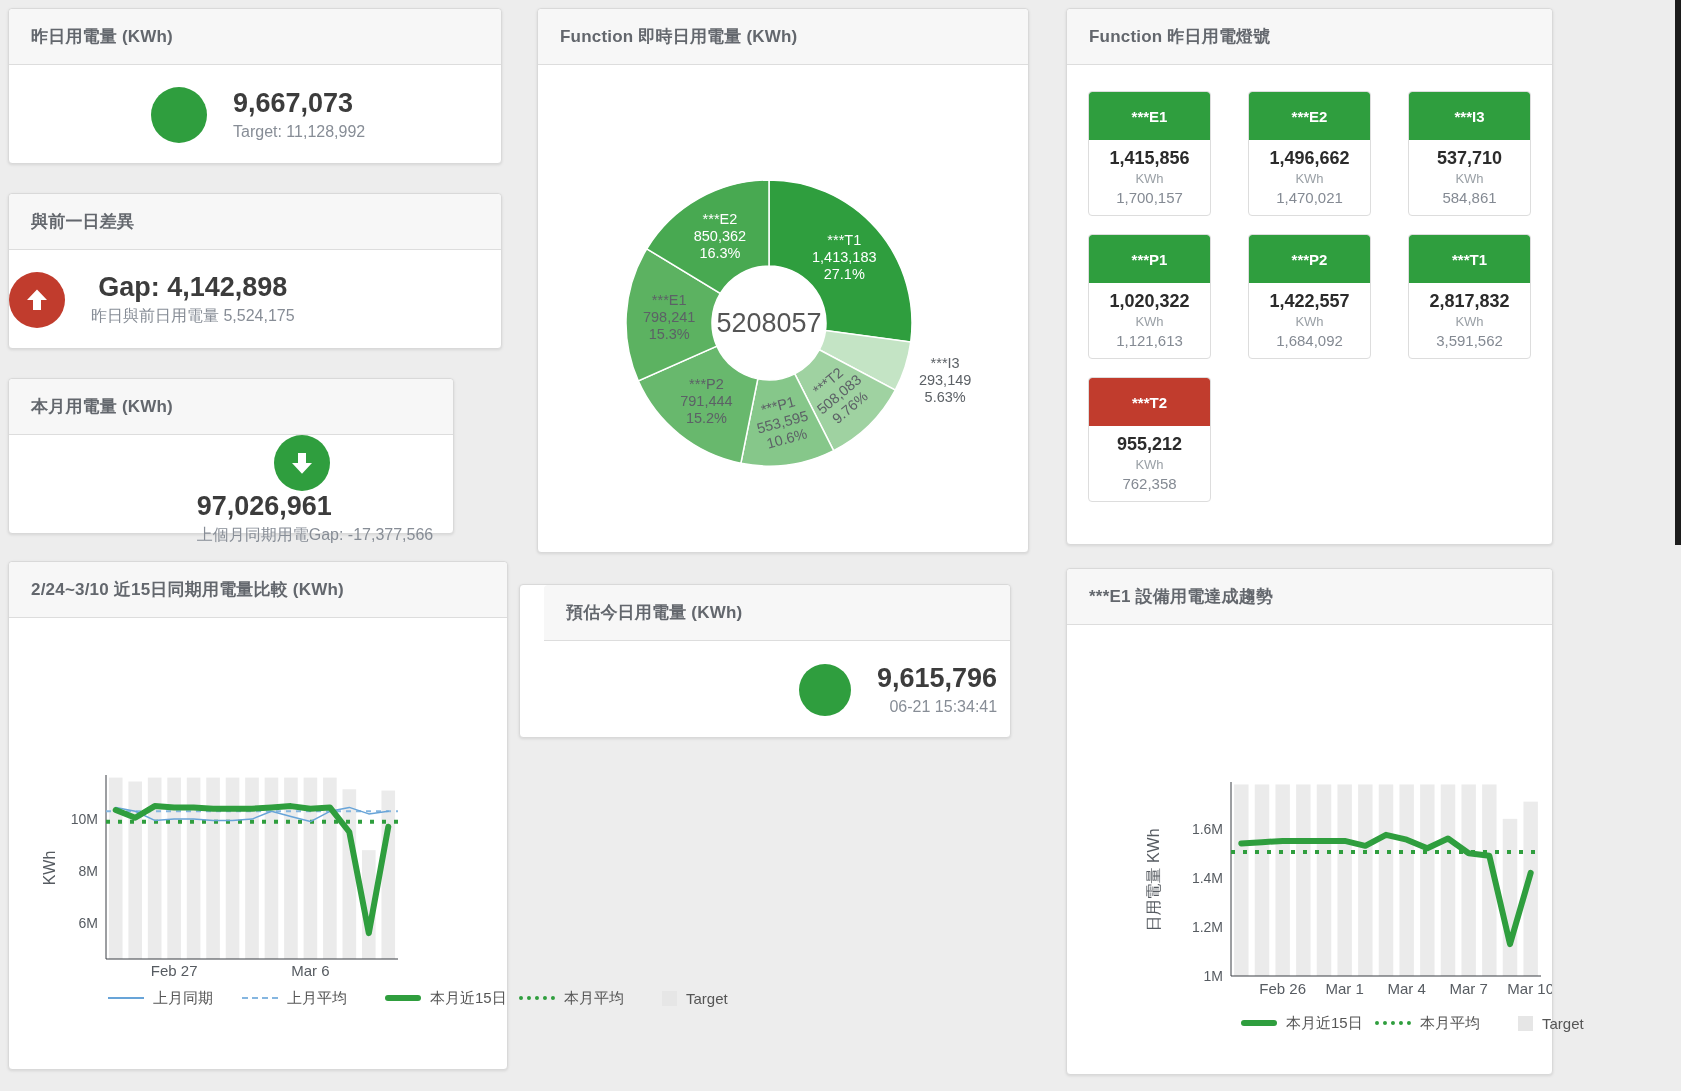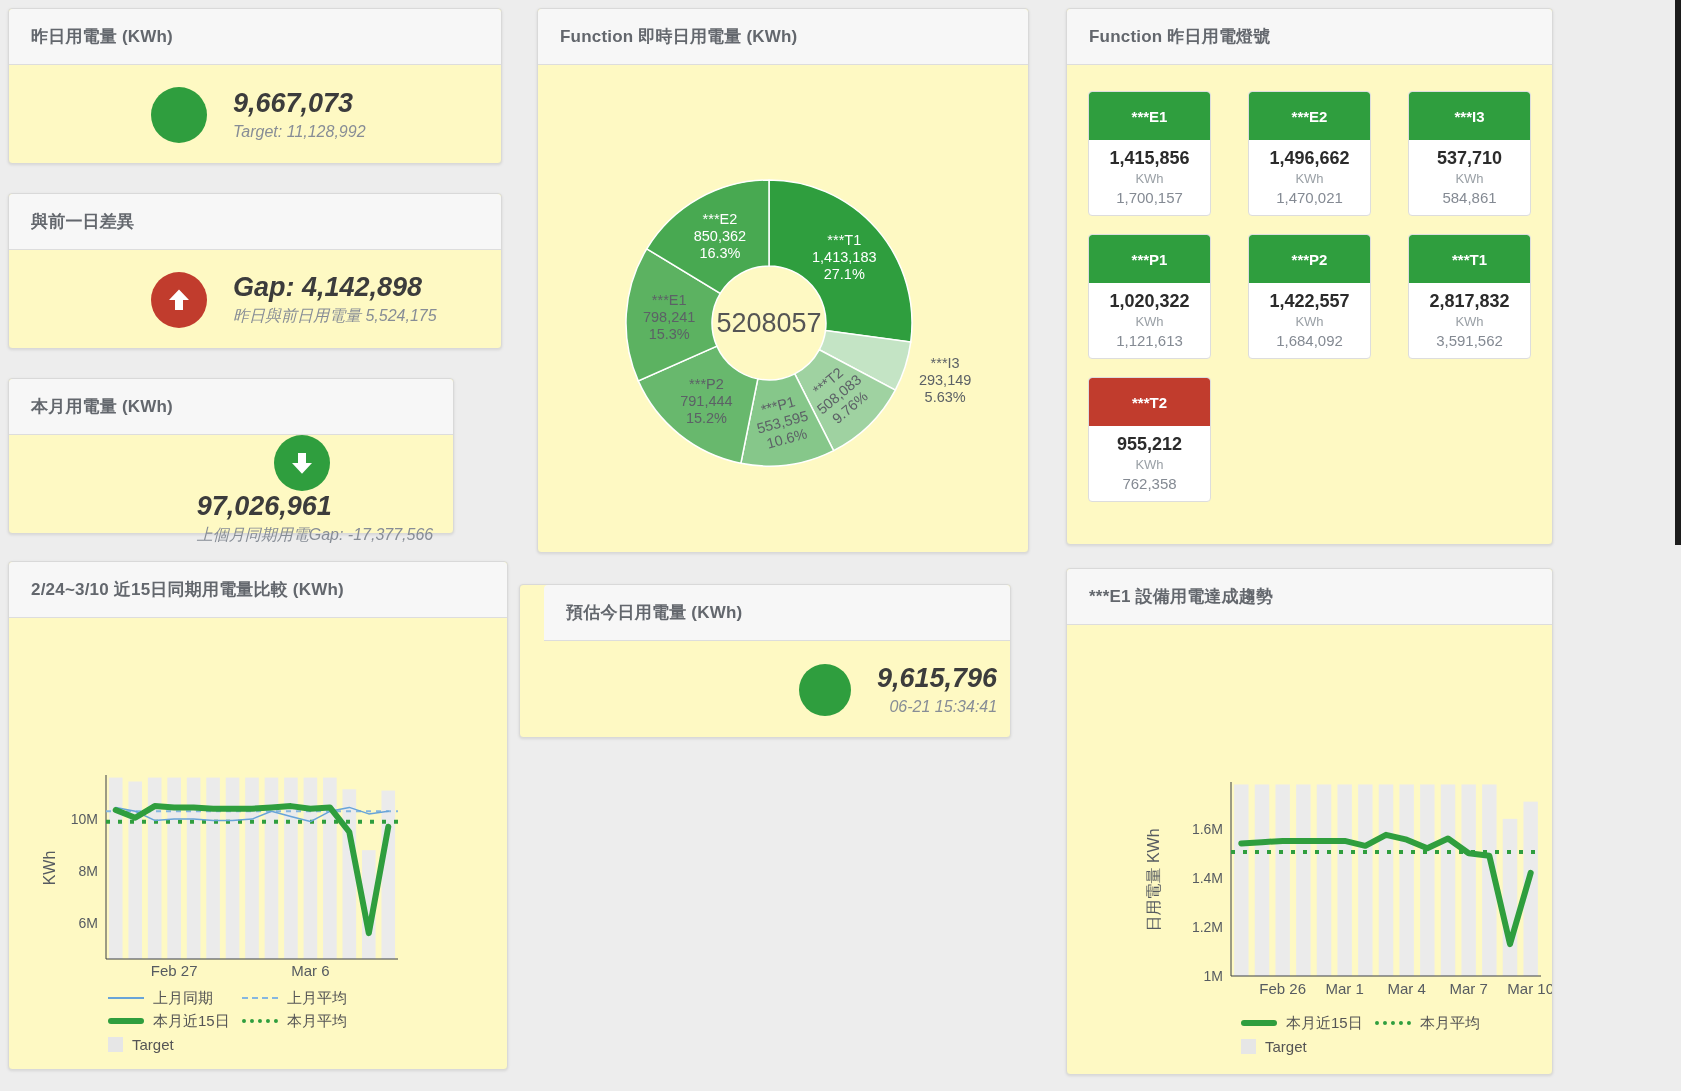--- a/index.html
+++ b/index.html
@@ -1,45 +1,45 @@
 <!DOCTYPE html>
 <html><head>
 <meta charset="utf-8">
 <style>
   html,body{margin:0;padding:0;background:#ededed;}
   #app{position:relative;width:1681px;height:1091px;background:#ededed;overflow:hidden;
        font-family:"Liberation Sans","DejaVu Sans",sans-serif;color:#3d3d3d;}
-  .card{position:absolute;background:#fef9c3;border:1px solid #d9d9d9;border-radius:4px;
+  .card{position:absolute;background:#ffffff;border:1px solid #d9d9d9;border-radius:4px;
         box-shadow:0 1px 3px rgba(0,0,0,.10);box-sizing:border-box;}
   .card-head{height:56px;background:#f7f7f7;border-bottom:1px solid #ddd;border-radius:4px 4px 0 0;
              display:flex;align-items:center;padding:0 22px;box-sizing:border-box;}
   .card-title{font-size:17px;font-weight:bold;color:#63676d;letter-spacing:.2px;}
   .card-body{position:relative;width:100%;box-sizing:border-box;}
   
   .stat-row{display:flex;align-items:center;height:100%;}
   .circle{width:56px;height:56px;border-radius:50%;flex:0 0 auto;display:flex;align-items:center;justify-content:center;}
   .circle.small{width:52px;height:52px;}
   .green-bg{background:#2f9e3e;}
   .red-bg{background:#c13c2d;}
-  .stat-text{margin-left:26px;font-style:italic;}
+  .stat-text{margin-left:26px;}
   .stat-value{font-size:27px;font-weight:bold;color:#3c3c3c;line-height:1.15;}
   .stat-sub{font-size:16px;color:#878d96;margin-top:3px;}
   
   .tiles{display:grid;grid-template-columns:repeat(3,123px);column-gap:37px;row-gap:18px;
          padding:26px 0 0 21px;}
   .tile{border:1px solid #ddd;border-radius:4px;background:#fff;text-align:center;overflow:hidden;}
   .tile-head{height:48px;display:flex;align-items:center;justify-content:center;
              color:#fff;font-weight:bold;font-size:15px;border-radius:3px 3px 0 0;}
   .tile-head.green{background:#2f9e3e;}
   .tile-head.red{background:#c13c2d;}
   .tile-value{font-size:18px;font-weight:bold;color:#2b2b2b;margin-top:8px;}
   .tile-unit{font-size:13px;color:#9aa0a6;margin-top:2px;}
   .tile-target{font-size:15px;color:#848a93;margin:3px 0 9px;}
   
-  .legend{position:absolute;display:flex;flex-direction:column;gap:3px;}
+  .legend{position:absolute;display:flex;flex-direction:row;gap:9px;}
   .legend-row{display:flex;align-items:center;height:20px;}
   .legend-item{display:flex;align-items:center;gap:9px;min-width:134px;font-size:15px;color:#555;}
   .mk{display:inline-block;}
   .mk.blue-line{width:36px;height:0;border-top:2px solid #68a4d8;}
   .mk.blue-dash{width:36px;height:0;border-top:2px dashed #85b6e0;}
   .mk.green-thick{width:36px;height:6px;background:#2f9e3e;border-radius:3px;}
   .mk.green-dot{width:36px;height:0;border-top:4px dotted #2f9e3e;}
   .mk.gray-box{width:15px;height:15px;background:#e6e6e6;}
   svg{display:block;}
   
@@ -64,21 +64,21 @@
         </div>
       </div>
     </div>
   </section>
 
   <section class="card" style="left:8px;top:193px;width:494px;height:156px;">
     <header class="card-head">
       <span class="card-title">與前一日差異</span>
     </header>
     <div class="card-body" style="height:99px;">
-      <div class="stat-row" style="padding-left:142px;">
+      <div class="stat-row" style="text-align:center;">
         <span class="circle red-bg">
           <svg width="30" height="30" viewBox="0 0 24 24">
             <path d="M12 3.5l8 8.5h-4.8v8h-6.4v-8H4z" fill="#fff"></path>
           </svg>
         </span>
         <div class="stat-text">
           <div class="stat-value">Gap: 4,142,898</div>
           <div class="stat-sub">昨日與前日用電量 5,524,175</div>
         </div>
       </div>

